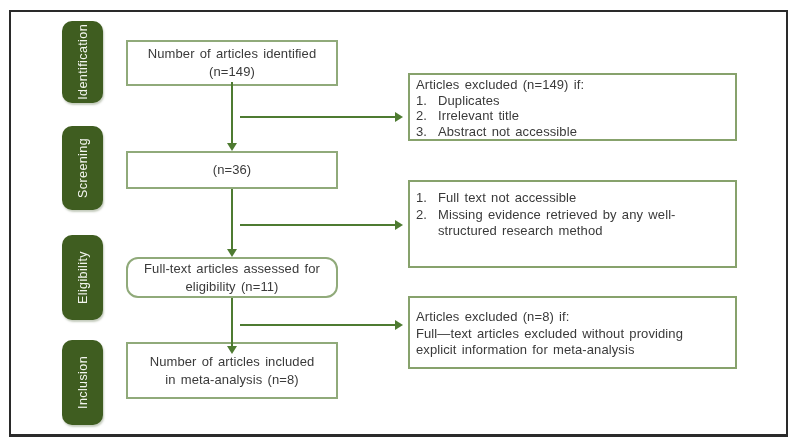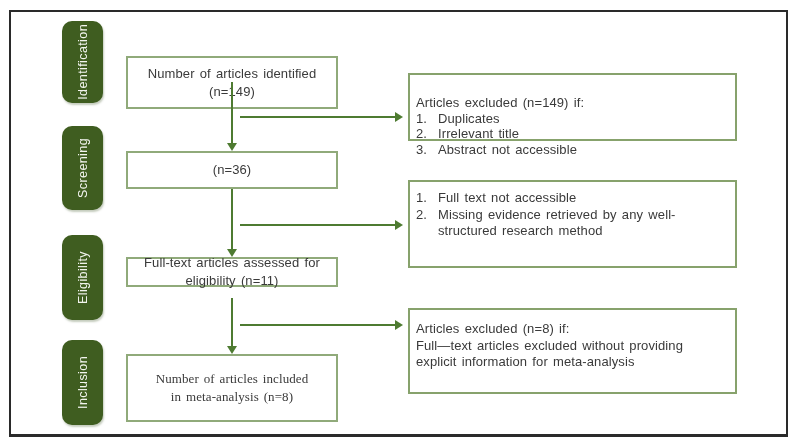--- a/index.html
+++ b/index.html
@@ -21,21 +21,21 @@
          box-shadow:1px 2px 2px rgba(90,110,70,0.35);}
   .stage span{writing-mode:vertical-rl;transform:rotate(180deg);
          color:var(--stage-text);font-size:12.5px;letter-spacing:0.4px;white-space:nowrap;}
   .fbox{position:absolute;left:126px;width:212px;border:2px solid var(--border-flow);
          background:#ffffff;box-sizing:border-box;display:flex;flex-direction:column;
          justify-content:center;align-items:center;text-align:center;
          font-size:13px;line-height:18px;word-spacing:1.5px;letter-spacing:0.1px;}
   .ebox{position:absolute;left:408px;width:329px;border:2px solid var(--border-excl);
          background:#ffffff;box-sizing:border-box;font-size:13px;line-height:16.5px;
          word-spacing:1.5px;letter-spacing:0.1px;padding:8px 18px 4px 6px;}
-  .ebox.tight{line-height:15.5px;padding-top:20px;}
+  .ebox.tight{line-height:15.5px;padding-top:2px;}
   .ex-item{display:flex;}
   .ex-num{flex:0 0 22px;}
   .ex-text{flex:1 1 auto;}
   .vline{position:absolute;width:2px;background:var(--green-arrow);}
   .vhead{position:absolute;width:0;height:0;border-left:5px solid transparent;
          border-right:5px solid transparent;border-top:8px solid var(--green-arrow);}
   .hline{position:absolute;height:2px;background:var(--green-arrow);}
   .hhead{position:absolute;width:0;height:0;border-top:5px solid transparent;
          border-bottom:5px solid transparent;border-left:8px solid var(--green-arrow);}
 </style>
@@ -51,32 +51,32 @@
   <div class="stage" style="top:126px;height:84px;">
     <span>Screening</span>
   </div>
   <div class="stage" style="top:235px;height:85px;">
     <span>Eligibility</span>
   </div>
   <div class="stage" style="top:340px;height:85px;">
     <span>Inclusion</span>
   </div>
 
-  <div class="fbox" style="top:40px;height:53px;margin-top:16px;">
+  <div class="fbox" style="top:40px;height:46px;">
     <div>Number of articles identified</div>
     <div>(n=149)</div>
   </div>
   <div class="fbox" style="top:151px;height:38px;">
     <div>(n=36)</div>
   </div>
-  <div class="fbox" style="top:257px;height:30px;">
+  <div class="fbox" style="top:257px;height:41px;border-radius:12px;">
     <div>Full-text articles assessed for</div>
     <div>eligibility (n=11)</div>
   </div>
-  <div class="fbox" style="top:354px;height:68px;font-family:Liberation Serif, serif;">
+  <div class="fbox" style="top:342px;height:57px;">
     <div>Number of articles included</div>
     <div>in meta-analysis (n=8)</div>
   </div>
 
   <div class="vline" style="left:231px;top:82px;height:62px;"></div>
   <div class="vhead" style="left:227px;top:143px;"></div>
   <div class="vline" style="left:231px;top:189px;height:61px;"></div>
   <div class="vhead" style="left:227px;top:249px;"></div>
   <div class="vline" style="left:231px;top:298px;height:49px;"></div>
   <div class="vhead" style="left:227px;top:346px;"></div>
@@ -108,17 +108,17 @@
     <div class="ex-item">
       <span class="ex-num">1.</span>
       <span class="ex-text">Full text not accessible</span>
     </div>
     <div class="ex-item">
       <span class="ex-num">2.</span>
       <span class="ex-text">Missing evidence retrieved by any well-structured research method</span>
     </div>
   </div>
 
-  <div class="ebox" style="top:308px;height:86px;padding-top:11px;">
+  <div class="ebox" style="top:296px;height:73px;padding-top:11px;">
     <div>Articles excluded (n=8) if:</div>
     <div>Full—text articles excluded without providing explicit information for meta-analysis</div>
   </div>
 </div>
 
 </body></html>

